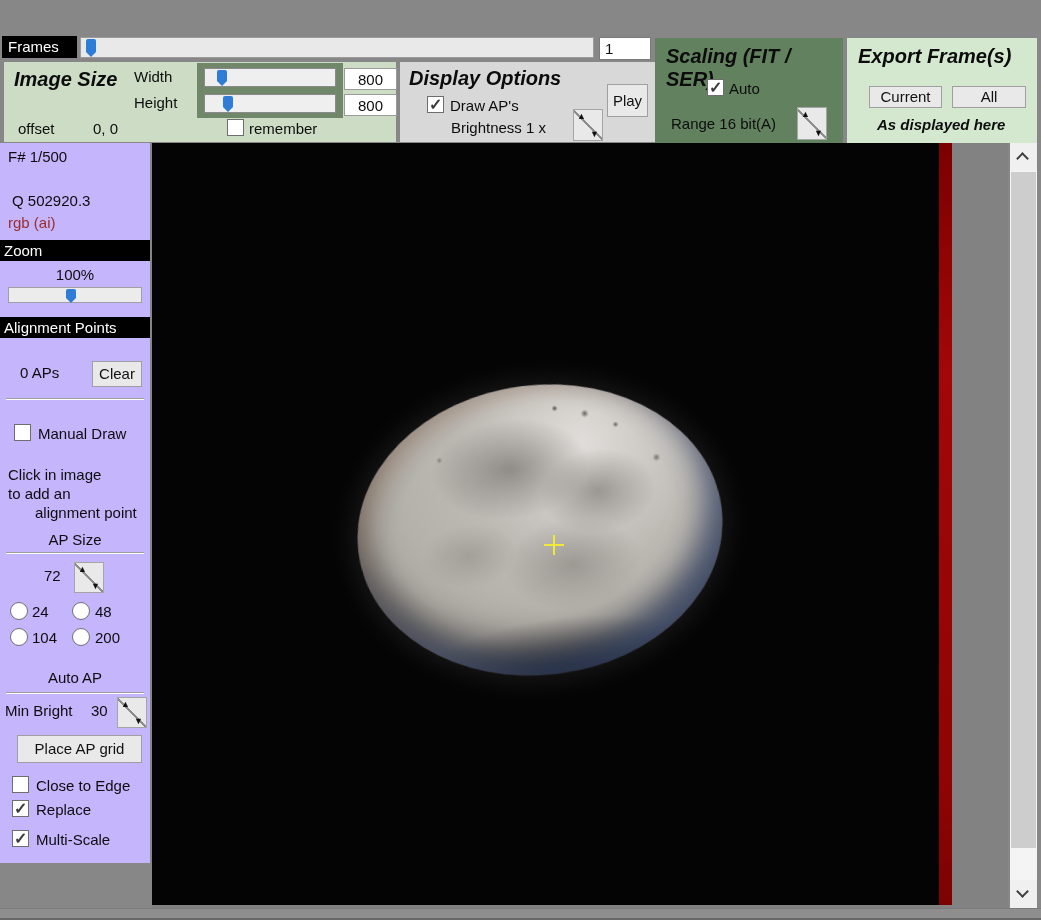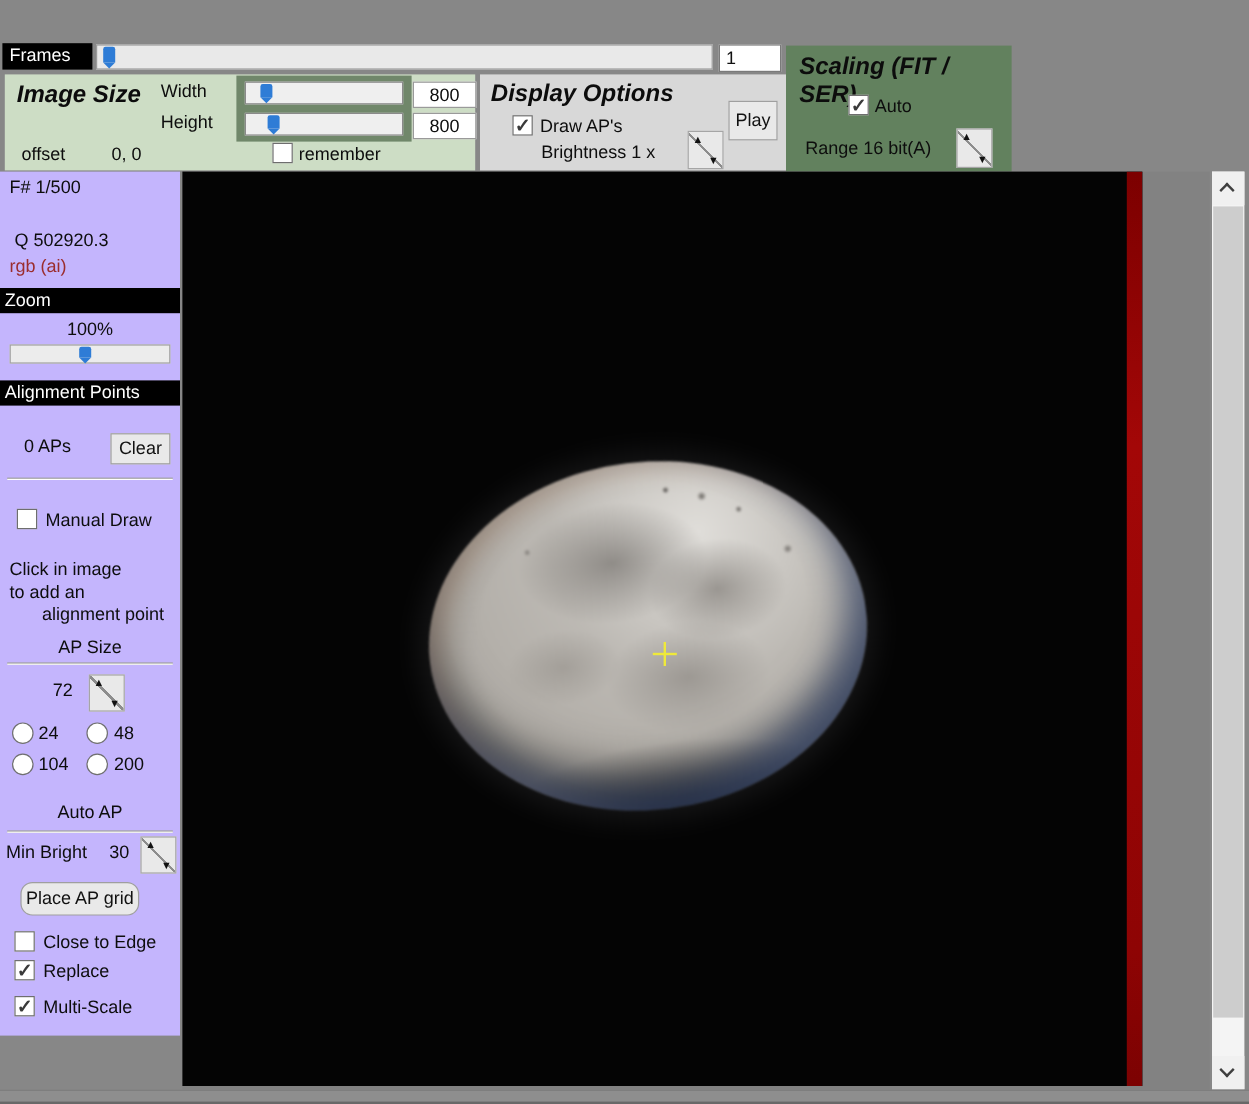--- a/index.html
+++ b/index.html
@@ -134,20 +134,26 @@
     <div class="sec-title" style="position:absolute;left:11px;top:7px;">Scaling (FIT / SER)</div>
     <div class="checkbox checked" style="left:52px;top:41px;"></div>
     <div class="txt" style="left:74px;top:42px;">Auto</div>
     <div class="txt" style="left:16px;top:77px;">Range 16 bit(A)</div>
     <div class="spinner" style="left:142px;top:69px;height:33px;">
       <span class="up">▲</span>
       <span class="down">▼</span>
     </div>
   </div>
 
+  <div class="export">
+    <div class="sec-title" style="position:absolute;left:11px;top:7px;">Export Frame(s)</div>
+    <div class="btn" style="left:22px;top:48px;width:73px;height:22px;line-height:20px;">Current</div>
+    <div class="btn" style="left:105px;top:48px;width:74px;height:22px;line-height:20px;">All</div>
+    <div class="txt" style="left:30px;top:78px;font-style:italic;font-weight:bold;font-size:15px;">As displayed here</div>
+  </div>
 
   <div class="sidebar">
     <div class="txt" style="left:8px;top:5px;">F# 1/500</div>
     <div class="txt" style="left:12px;top:49px;">Q  502920.3</div>
     <div class="txt" style="left:8px;top:71px;color:#9b2d2d;">rgb (ai)</div>
 
     <div class="black-header" style="top:97px;">Zoom</div>
     <div class="txt" style="left:0;top:123px;width:150px;text-align:center;">100%</div>
     <div class="zoom-slider">
       <div class="slider-thumb"></div>
@@ -185,21 +191,21 @@
     <div class="txt" style="left:0;top:526px;width:150px;text-align:center;">Auto AP</div>
     <div class="divider" style="top:549px;"></div>
 
     <div class="txt" style="left:5px;top:559px;">Min Bright</div>
     <div class="txt" style="left:91px;top:559px;">30</div>
     <div class="spinner" style="left:117px;top:554px;height:31px;">
       <span class="up">▲</span>
       <span class="down">▼</span>
     </div>
 
-    <div class="btn" style="left:17px;top:592px;width:99px;height:28px;line-height:26px;border-radius:10px;">Place AP grid</div>
+    <div class="btn" style="left:17px;top:592px;width:125px;height:28px;line-height:26px;">Place AP grid</div>
 
     <div class="checkbox" style="left:12px;top:633px;"></div>
     <div class="txt" style="left:36px;top:634px;">Close to Edge</div>
     <div class="checkbox checked" style="left:12px;top:657px;"></div>
     <div class="txt" style="left:36px;top:658px;">Replace</div>
     <div class="checkbox checked" style="left:12px;top:687px;"></div>
     <div class="txt" style="left:36px;top:688px;">Multi-Scale</div>
   </div>
 
   <div class="viewport">

